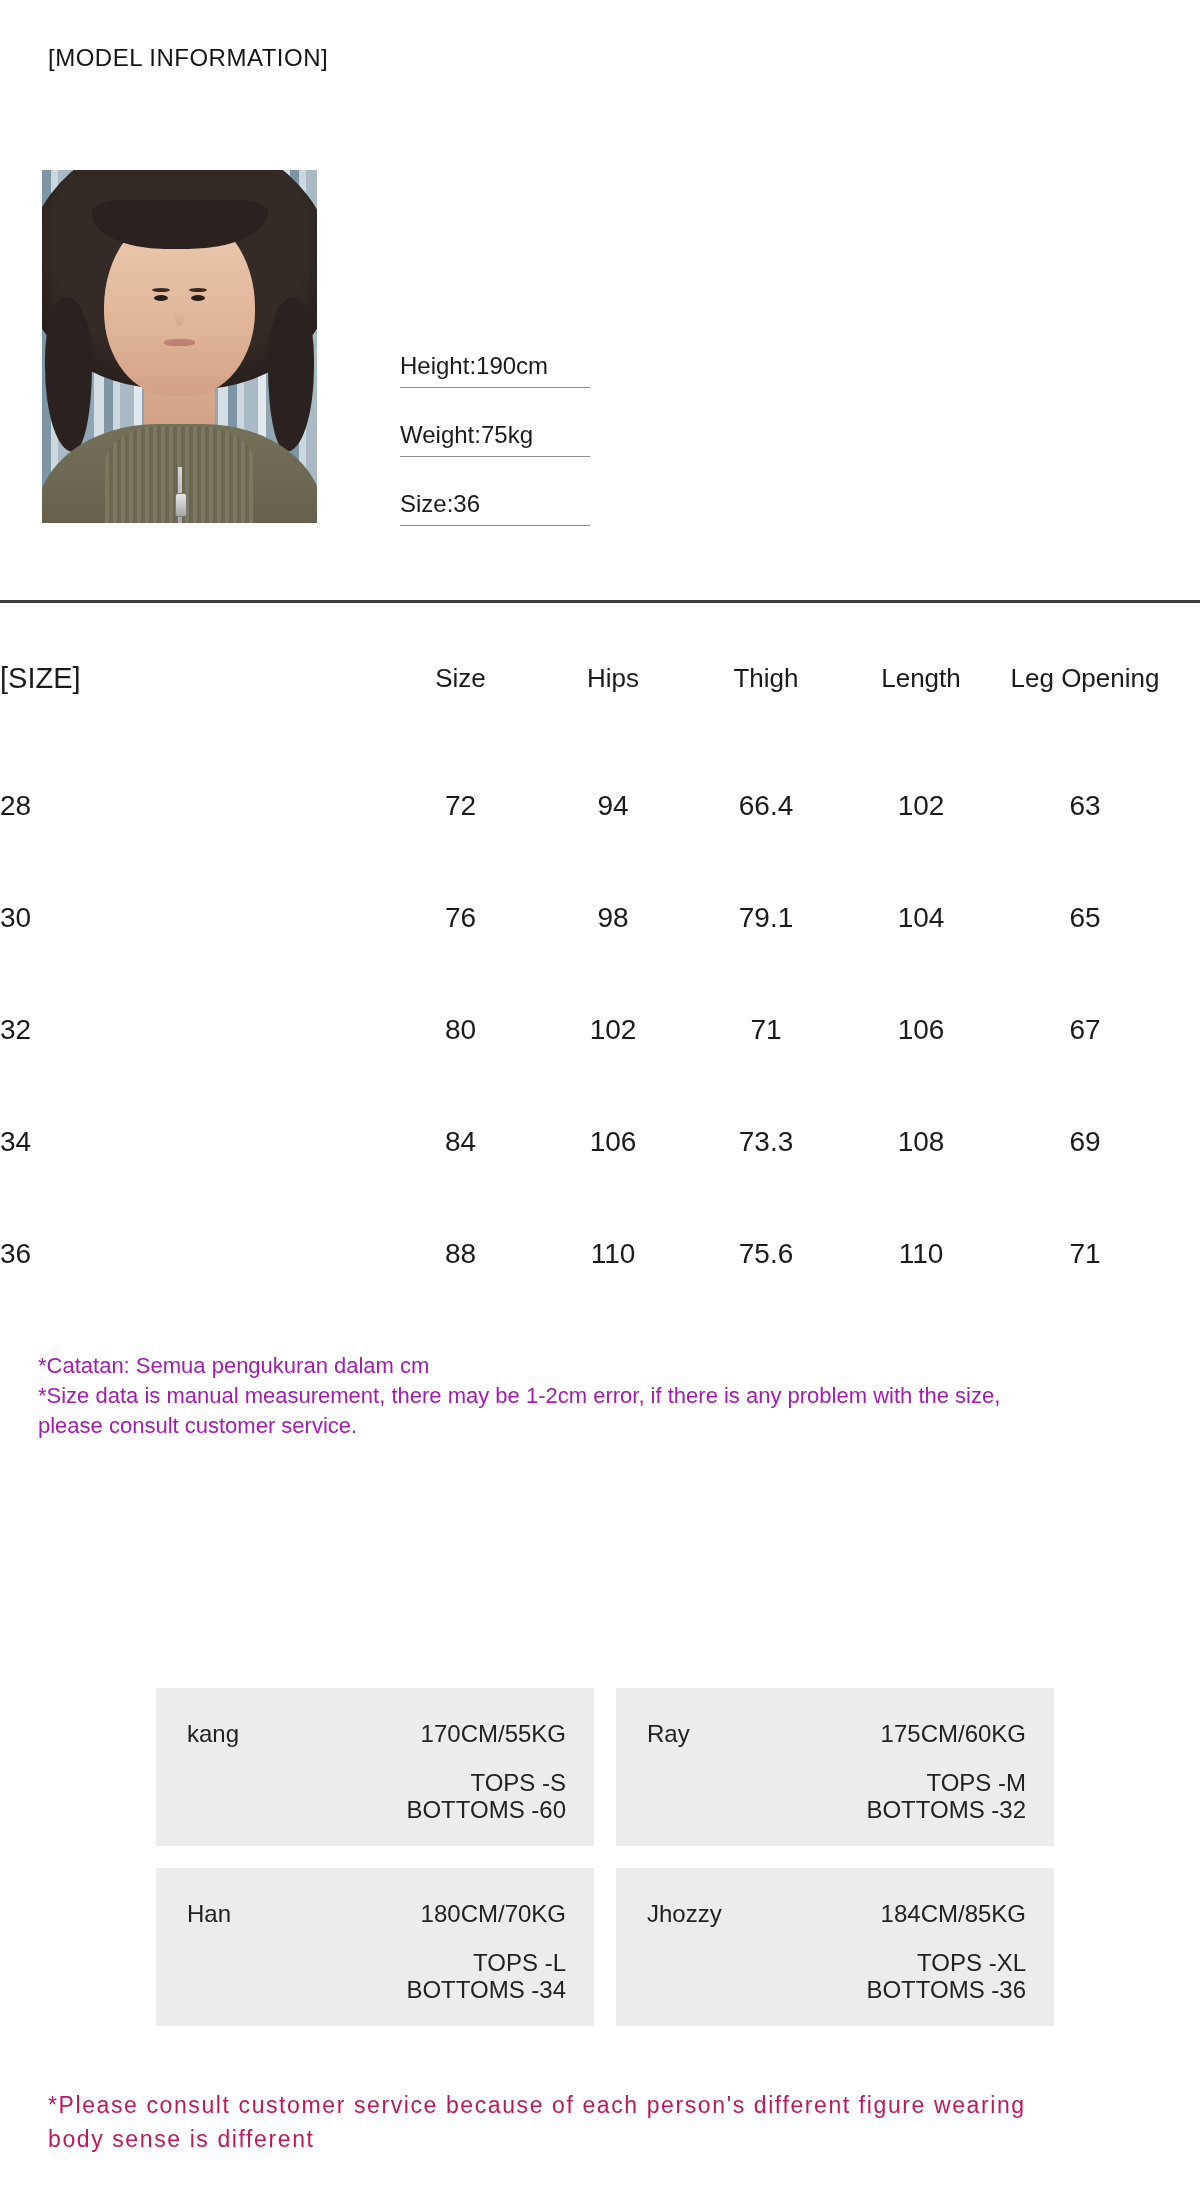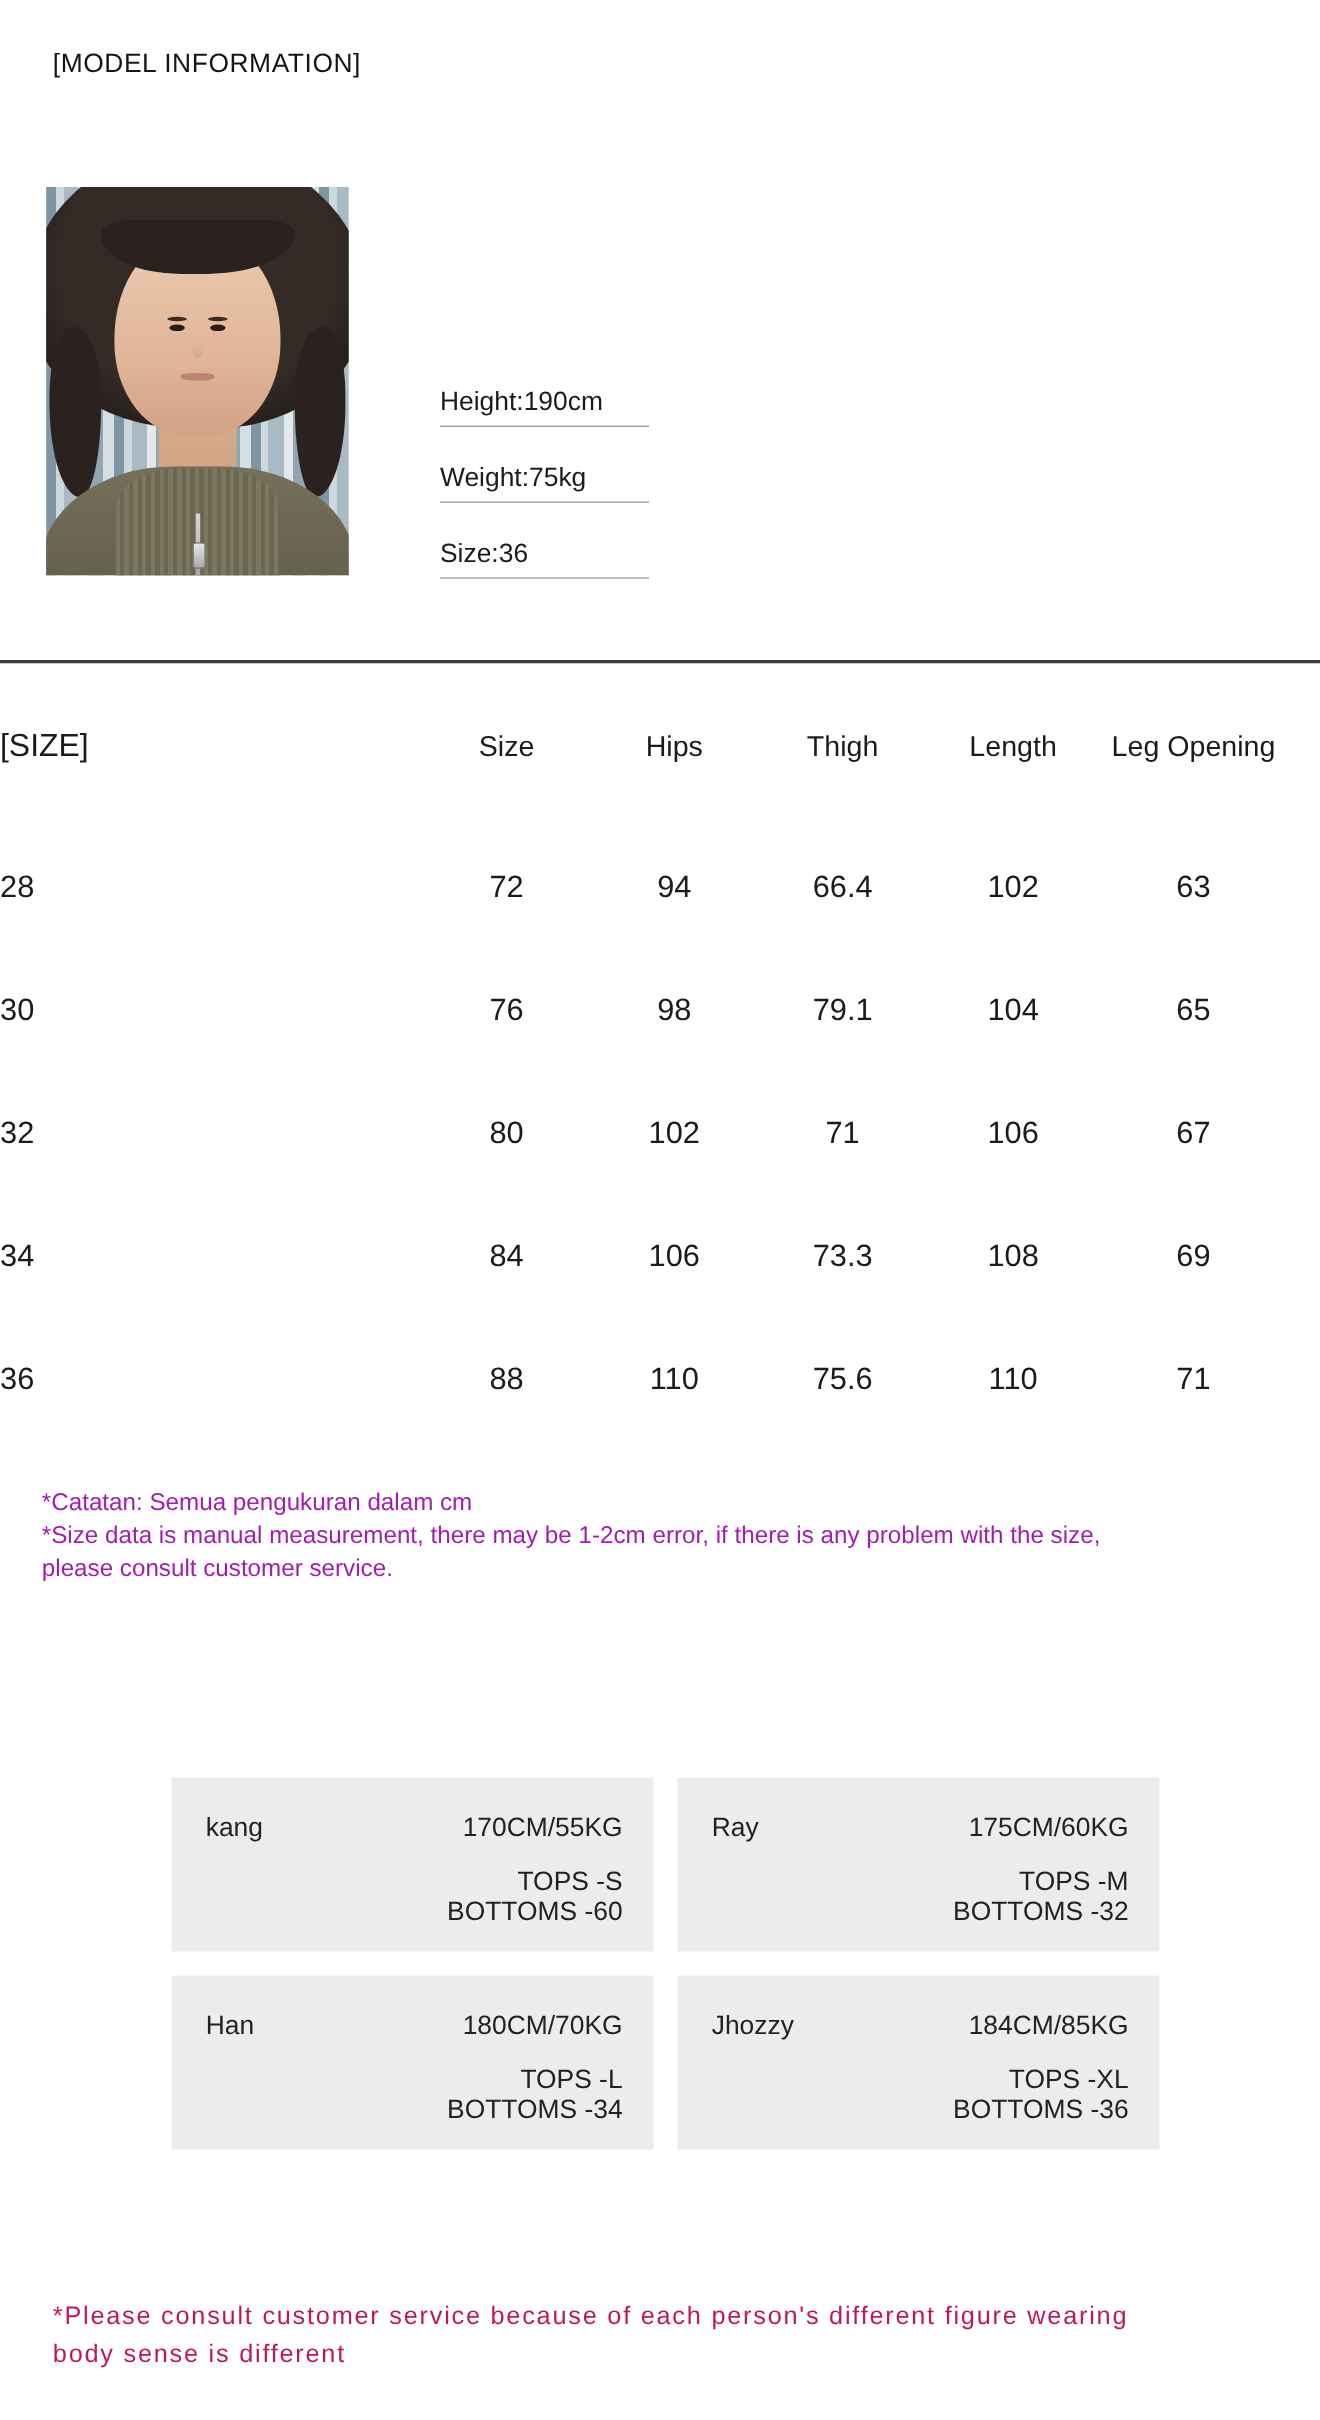--- a/index.html
+++ b/index.html
@@ -156,21 +156,21 @@
     width: 1130px;
     font-size: 22px;
     line-height: 30px;
     color: #a21caf;
   }
 
   
   .cards {
     position: absolute;
     left: 156px;
-    top: 1616px;
+    top: 1688px;
     display: grid;
     grid-template-columns: 438px 438px;
     column-gap: 22px;
     row-gap: 22px;
   }
   .fit-card {
     position: relative;
     width: 438px;
     height: 158px;
     background: #ececec;

